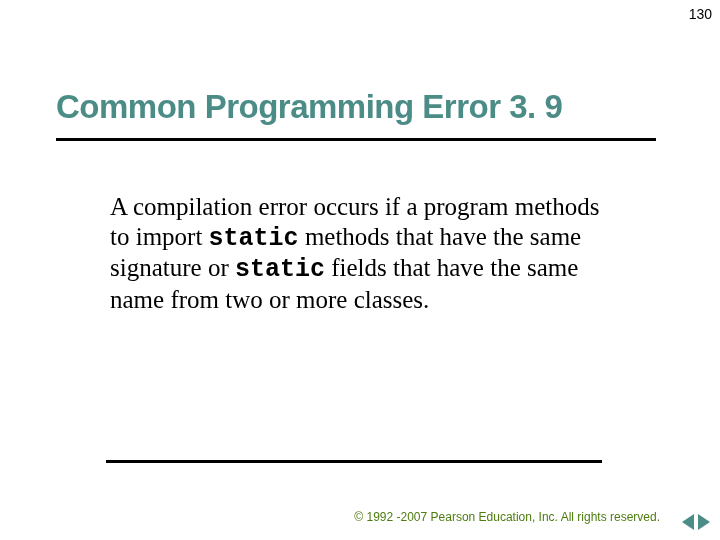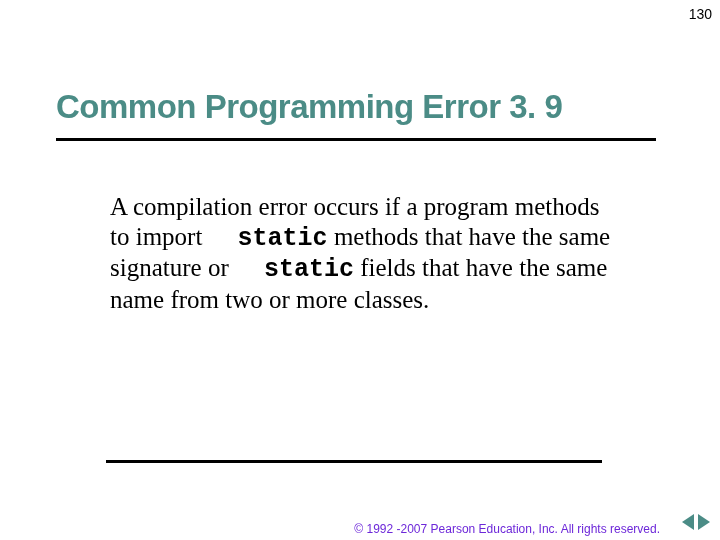--- a/index.html
+++ b/index.html
@@ -42,36 +42,35 @@
     left: 110px;
     width: 510px;
     font-family: "Times New Roman", Times, serif;
     font-size: 25px;
     line-height: 1.18;
     color: #000;
   }
   .code {
     font-family: "Courier New", Courier, monospace;
     font-weight: bold;
-    margin-left: 29px;
   }
   .rule-bottom {
     position: absolute;
     top: 460px;
     left: 106px;
     width: 496px;
     height: 3px;
     background: #000;
   }
   .footer {
     position: absolute;
-    bottom: 4px;
+    bottom: 16px;
     right: 60px;
     font-size: 12px;
-    color: #6d28d9;
+    color: #4d7c0f;
   }
   .nav {
     position: absolute;
     bottom: 10px;
     right: 10px;
     display: flex;
     gap: 4px;
   }
   .nav-btn {
     width: 0;

